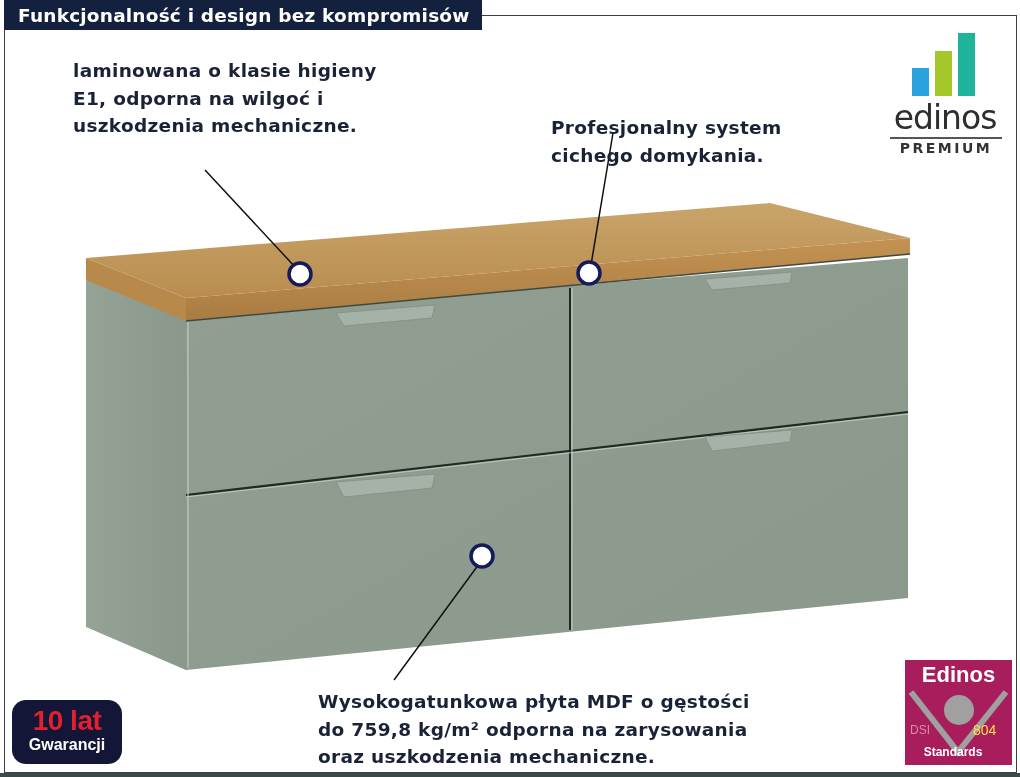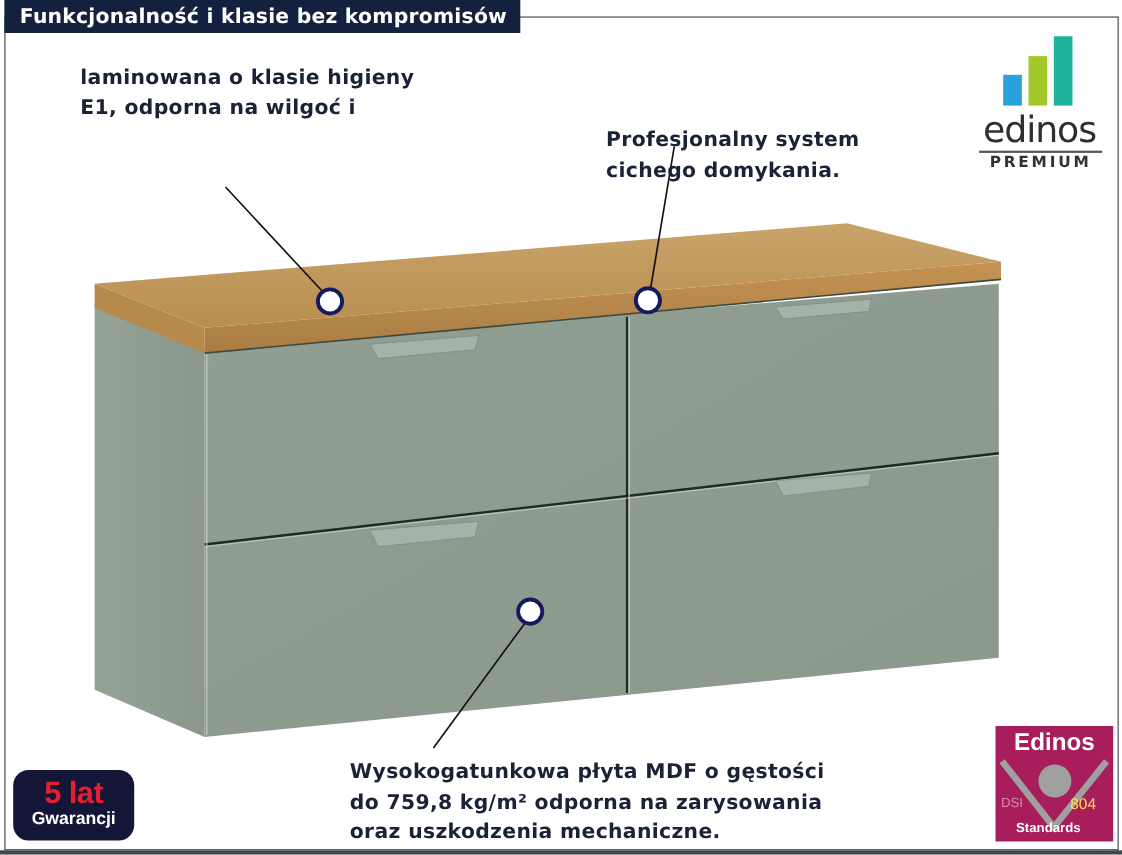--- a/index.html
+++ b/index.html
@@ -76,25 +76,26 @@
 
   <line x1="205" y1="170" x2="296" y2="268" stroke="#111" stroke-width="1.5"></line>
   <line x1="613" y1="133" x2="591" y2="265" stroke="#111" stroke-width="1.5"></line>
   <line x1="479" y1="564" x2="394" y2="680" stroke="#111" stroke-width="1.5"></line>
 
   <circle cx="300" cy="274" r="11" fill="#ffffff" stroke="#141a5c" stroke-width="3.5"></circle>
   <circle cx="589" cy="273" r="11" fill="#ffffff" stroke="#141a5c" stroke-width="3.5"></circle>
   <circle cx="482" cy="556" r="11" fill="#ffffff" stroke="#141a5c" stroke-width="3.5"></circle>
 </svg>
 
-<div class="title-bar">Funkcjonalność i klasie bez kompromisów</div>
+<div class="title-bar">Funkcjonalność i design bez kompromisów</div>
 
 <div class="callout callout-top">
   <div>laminowana o klasie higieny</div>
   <div>E1, odporna na wilgoć i</div>
+  <div>uszkodzenia mechaniczne.</div>
 </div>
 
 <div class="callout callout-right">
   <div>Profesjonalny system</div>
   <div>cichego domykania.</div>
 </div>
 
 <div class="callout callout-bottom">
   <div>Wysokogatunkowa płyta MDF o gęstości</div>
   <div>do 759,8 kg/m² odporna na zarysowania</div>
@@ -104,21 +105,21 @@
 <div class="logo">
   <div class="bar" style="left:27px; width:17px; height:28px; bottom:62px; background:#2aa3dc;"></div>
   <div class="bar" style="left:50px; width:17px; height:45px; bottom:62px; background:#a4c72a;"></div>
   <div class="bar" style="left:73px; width:17px; height:63px; bottom:62px; background:#1fb39c;"></div>
   <div class="logo-word">edinos</div>
   <div class="logo-rule"></div>
   <div class="logo-sub">PREMIUM</div>
 </div>
 
 <div class="warranty">
-  <span class="warranty-big">5 lat</span>
+  <span class="warranty-big">10 lat</span>
   <span class="warranty-small">Gwarancji</span>
 </div>
 
 <div class="standards">
   <svg width="107" height="105" viewBox="0 0 107 105" style="position:absolute;left:0;top:0;">
     <polyline points="6,32 53,92 101,32" fill="none" stroke="#a0a0a0" stroke-width="6"></polyline>
     <circle cx="54" cy="50" r="15" fill="#a0a0a0"></circle>
   </svg>
   <div class="std-title">Edinos</div>
   <div class="std-left">DSI</div>

